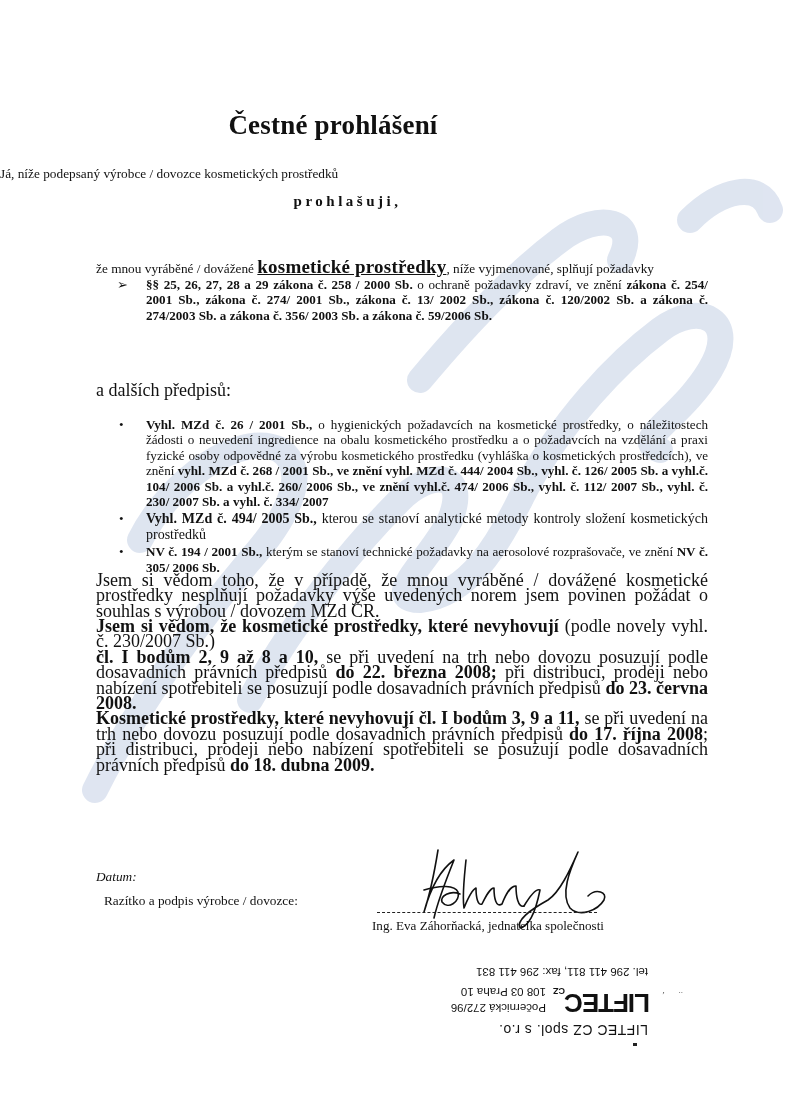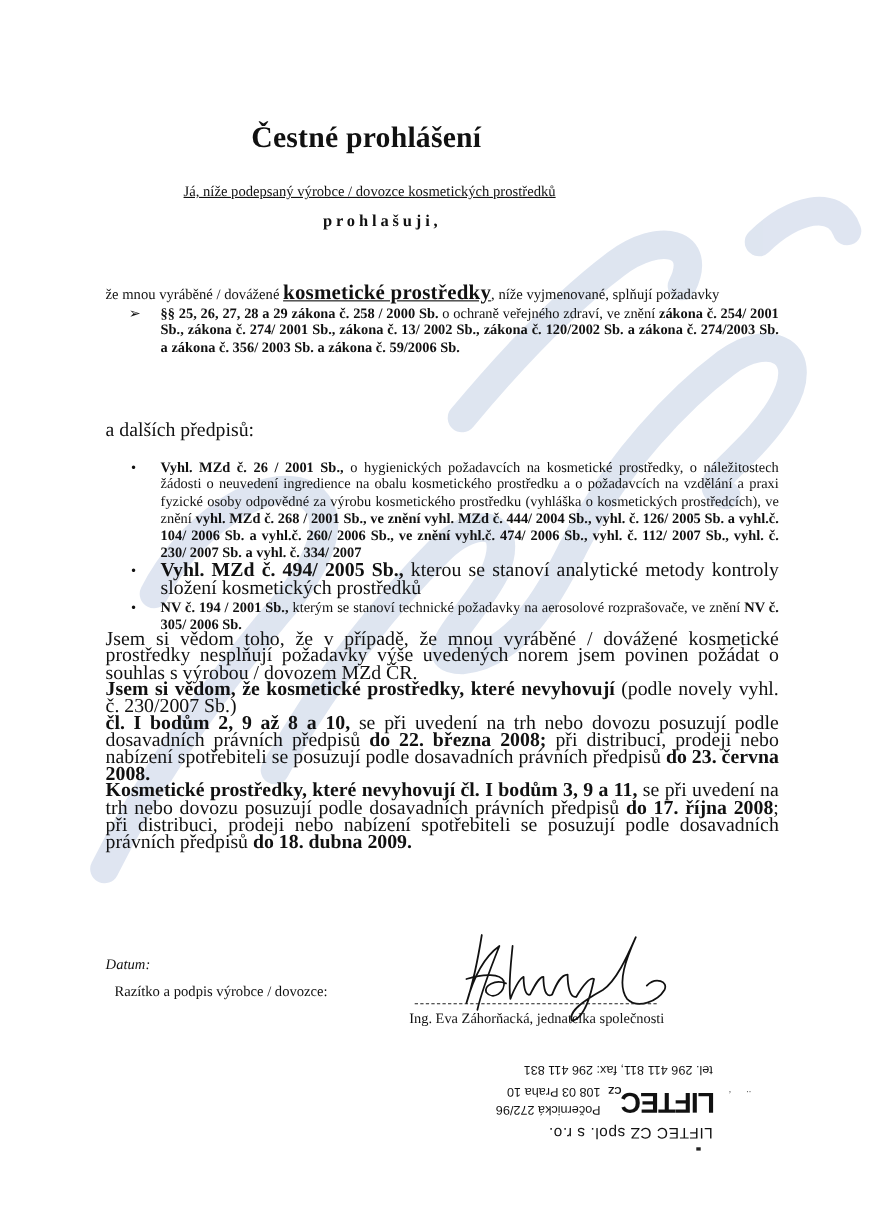--- a/index.html
+++ b/index.html
@@ -3,21 +3,21 @@
 <meta charset="utf-8">
 <style>
   html, body { margin: 0; padding: 0; background: #ffffff; }
   body { width: 800px; height: 1100px; position: relative; overflow: hidden;
          font-family: "Liberation Serif", "DejaVu Serif", serif; color: #111; }
   .watermark { position: absolute; left: 0; top: 0; width: 800px; height: 1100px; pointer-events: none; }
   .page { position: absolute; left: 0; top: 0; width: 800px; height: 1100px; }
   .abs { position: absolute; }
   .title { left: 0; width: 666px; top: 110px; text-align: center; font-size: 27px; font-weight: bold; letter-spacing: 0.2px; }
   .speck { left: 233px; top: 127px; font-size: 7px; color: #777; }
-  .intro { left: 0; width: 672px; top: 166px; text-align: center; font-size: 13.3px; text-decoration: underline; }
+  .intro { left: 0; width: 672px; top: 166px; font-size: 13.3px; }
   .prohl { left: 0; width: 695px; top: 193px; text-align: center; font-size: 15px; font-weight: bold; letter-spacing: 3.5px; }
   .lead { left: 96px; top: 256px; font-size: 13.3px; white-space: nowrap; }
   .lead .big { font-size: 19px; font-weight: bold; text-decoration: underline; letter-spacing: 0.2px; }
   .block { left: 96px; width: 612px; font-size: 18px; line-height: 15.4px; text-align: justify; }
   .arrow-list { left: 117px; top: 277px; width: 591px; font-size: 13.1px; line-height: 15.4px; }
   .arrow-list .mark { position: absolute; left: 0; top: 0; font-size: 13px; }
   .arrow-list .txt { margin-left: 29px; text-align: justify; }
   .bul-list { left: 117px; top: 417px; width: 591px; font-size: 13.1px; line-height: 15.4px; }
   .bul-item { position: relative; margin-bottom: 0px; }
   .bul-item .dot { position: absolute; left: 2px; top: 0; }
@@ -59,34 +59,34 @@
   <div class="abs intro">Já, níže podepsaný výrobce / dovozce kosmetických prostředků</div>
   <div class="abs prohl">prohlašuji,</div>
 
   <div class="abs lead">
     <span>že mnou vyráběné / dovážené </span><span class="big">kosmetické prostředky</span><span>,  níže vyjmenované, splňují požadavky</span>
   </div>
 
   <div class="abs arrow-list">
     <span class="mark">➢</span>
     <div class="txt">
-      <b>§§ 25, 26, 27, 28 a 29 zákona č. 258 / 2000 Sb.</b><span> o ochraně veřejného zdraví, ve znění </span><b>zákona č. 254/ 2001 Sb., zákona č. 274/ 2001 Sb., zákona č. 13/ 2002 Sb., zákona č. 120/2002 Sb. a zákona č. 274/2003 Sb. a zákona č. 356/ 2003 Sb. a zákona č. 59/2006 Sb.</b>
+      <b>§§ 25, 26, 27, 28 a 29 zákona č. 258 / 2000 Sb.</b><span> o ochraně požadavky zdraví, ve znění </span><b>zákona č. 254/ 2001 Sb., zákona č. 274/ 2001 Sb., zákona č. 13/ 2002 Sb., zákona č. 120/2002 Sb. a zákona č. 274/2003 Sb. a zákona č. 356/ 2003 Sb. a zákona č. 59/2006 Sb.</b>
     </div>
   </div>
 
   <div class="abs block" style="top:383px;">a dalších předpisů:</div>
 
   <div class="abs bul-list">
     <div class="bul-item">
       <span class="dot">•</span>
       <div class="txt"><b>Vyhl. MZd č. 26 / 2001 Sb.,</b><span> o hygienických požadavcích na kosmetické prostředky, o náležitostech žádosti o neuvedení ingredience na obalu kosmetického prostředku a o požadavcích na vzdělání a praxi fyzické osoby odpovědné za výrobu kosmetického prostředku (vyhláška o kosmetických prostředcích), ve znění </span><b>vyhl. MZd č. 268 / 2001 Sb., ve znění  vyhl. MZd č. 444/ 2004 Sb., vyhl. č. 126/ 2005 Sb. a vyhl.č. 104/ 2006 Sb. a vyhl.č. 260/ 2006 Sb., ve znění vyhl.č. 474/ 2006 Sb., vyhl. č. 112/ 2007 Sb., vyhl. č. 230/ 2007 Sb. a vyhl. č. 334/ 2007</b></div>
     </div>
     <div class="bul-item" style="margin-top:2px;">
       <span class="dot">•</span>
-      <div class="txt" style="font-size:18px;"><b>Vyhl. MZd č. 494/ 2005 Sb.,</b><span> kterou se stanoví analytické metody kontroly složení kosmetických prostředků</span><b></b></div>
+      <div class="txt" style="font-size:14px;"><b>Vyhl. MZd č. 494/ 2005 Sb.,</b><span> kterou se stanoví analytické metody kontroly složení kosmetických prostředků</span><b></b></div>
     </div>
     <div class="bul-item" style="margin-top:2px;">
       <span class="dot">•</span>
       <div class="txt"><b>NV č. 194 / 2001 Sb.,</b><span> kterým se stanoví technické požadavky na aerosolové rozprašovače, ve znění </span><b>NV č. 305/ 2006 Sb.</b></div>
     </div>
   </div>
 
   <div class="abs block" style="top:573px;">Jsem si vědom toho, že v případě, že mnou vyráběné / dovážené kosmetické prostředky nesplňují požadavky výše uvedených norem jsem povinen požádat o souhlas s výrobou / dovozem MZd ČR.</div>
 
   <div class="abs block" style="top:619px;">

